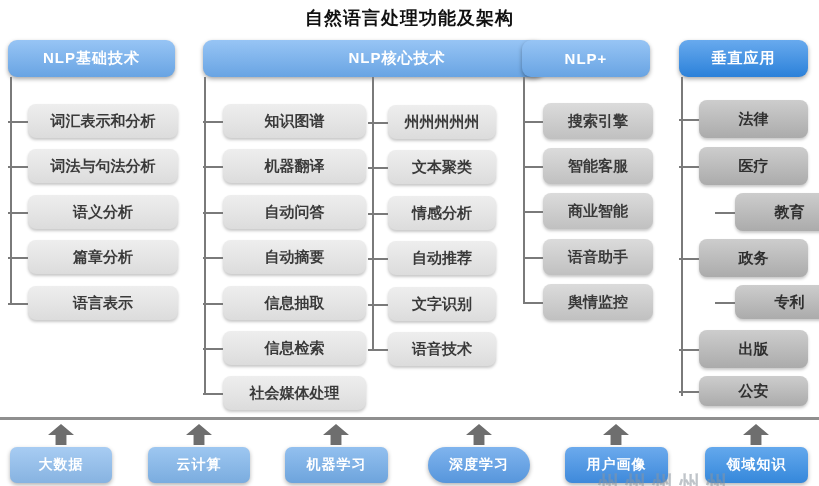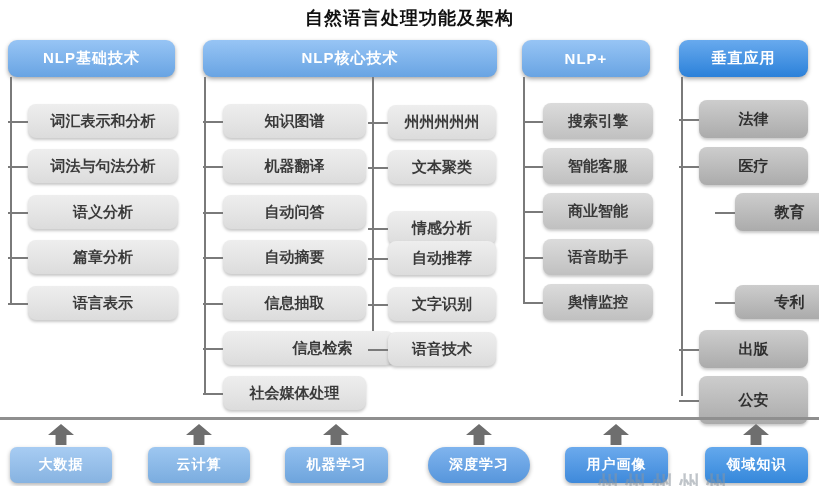--- a/index.html
+++ b/index.html
@@ -49,63 +49,64 @@
   }
 </style>
 </head>
 <body>
 
 <div class="canvas">
 
   <div class="title">自然语言处理功能及架构</div>
 
   <div class="hdr" style="left: 8px; top: 40px; width: 167px; height: 37px; background-color: rgb(111, 174, 241);">NLP基础技术</div>
-  <div class="hdr" style="left: 203px; top: 40px; width: 294px; height: 37px; background-color: rgb(111, 174, 241);">NLP核心技术</div>
+  <div class="hdr" style="left: 203px; top: 40px; width: 294px; height: 37px; background-color: rgb(111, 174, 241); padding-left: 47px;">NLP核心技术</div>
   <div class="hdr" style="left: 522px; top: 40px; width: 128px; height: 37px; background-color: rgb(111, 174, 241);">NLP+</div>
   <div class="hdr" style="left: 679px; top: 40px; width: 129px; height: 37px; background-color: rgb(46, 137, 231);">垂直应用</div>
 
   <div class="vline" style="left:10px;top:77px;height:227px;"></div>
   <div class="vline" style="left:204px;top:77px;height:317px;"></div>
   <div class="vline" style="left:372px;top:77px;height:273px;"></div>
   <div class="vline" style="left:523px;top:77px;height:226px;"></div>
   <div class="vline" style="left:681px;top:77px;height:319px;"></div>
 
   <div class="item g1" style="left:28px;top:104px;width:150px;height:34px;">词汇表示和分析</div>
   <div class="item g1" style="left:28px;top:149px;width:150px;height:34px;">词法与句法分析</div>
   <div class="item g1" style="left:28px;top:195px;width:150px;height:34px;">语义分析</div>
   <div class="item g1" style="left:28px;top:240px;width:150px;height:34px;">篇章分析</div>
   <div class="item g1" style="left:28px;top:286px;width:150px;height:34px;">语言表示</div>
 
   <div class="item g1" style="left:223px;top:104px;width:143px;height:34px;">知识图谱</div>
   <div class="item g1" style="left:223px;top:149px;width:143px;height:34px;">机器翻译</div>
   <div class="item g1" style="left:223px;top:195px;width:143px;height:34px;">自动问答</div>
   <div class="item g1" style="left:223px;top:240px;width:143px;height:34px;">自动摘要</div>
   <div class="item g1" style="left:223px;top:286px;width:143px;height:34px;">信息抽取</div>
-  <div class="item g1" style="left:223px;top:331px;width:143px;height:34px;padding-left:28px;">信息检索</div>
+  <div class="item g1" style="left:223px;top:331px;width:143px;height:34px;">信息检索</div>
   <div class="item g1" style="left:223px;top:376px;width:143px;height:34px;">社会媒体处理</div>
 
   <div class="item g1" style="left:388px;top:105px;width:108px;height:34px;">州州州州州</div>
   <div class="item g1" style="left:388px;top:150px;width:108px;height:34px;">文本聚类</div>
-  <div class="item g1" style="left:388px;top:196px;width:108px;height:34px;margin-top:15px;">情感分析</div>
+  <div class="item g1" style="left:388px;top:196px;width:108px;height:34px;">情感分析</div>
   <div class="item g1" style="left:388px;top:241px;width:108px;height:34px;">自动推荐</div>
   <div class="item g1" style="left:388px;top:287px;width:108px;height:34px;">文字识别</div>
   <div class="item g1" style="left:388px;top:332px;width:108px;height:34px;">语音技术</div>
 
   <div class="item g2" style="left:543px;top:103px;width:110px;height:36px;">搜索引擎</div>
   <div class="item g2" style="left:543px;top:148px;width:110px;height:36px;">智能客服</div>
   <div class="item g2" style="left:543px;top:193px;width:110px;height:36px;">商业智能</div>
   <div class="item g2" style="left:543px;top:239px;width:110px;height:36px;">语音助手</div>
   <div class="item g2" style="left:543px;top:284px;width:110px;height:36px;">舆情监控</div>
 
   <div class="item g3" style="left:699px;top:100px;width:109px;height:38px;">法律</div>
   <div class="item g3" style="left:699px;top:147px;width:109px;height:38px;text-align:center;">医疗</div>
   <div class="item g3" style="left:699px;top:193px;width:109px;height:38px;margin-left:36px;">教育</div>
+  <div class="item g3" style="left:699px;top:239px;width:109px;height:38px;">政务</div>
   <div class="item g3" style="left:699px;top:285px;width:109px;height:34px;margin-left:36px;">专利</div>
   <div class="item g3" style="left:699px;top:330px;width:109px;height:38px;">出版</div>
-  <div class="item g3" style="left:699px;top:376px;width:109px;height:48px;">公安</div>
+  <div class="item g3" style="left:699px;top:376px;width:109px;height:30px;">公安</div>
 
   <div class="divider"></div>
 
   <div class="arrow" style="left:48px;"></div>
   <div class="arrow" style="left:186px;"></div>
   <div class="arrow" style="left:323px;"></div>
   <div class="arrow" style="left:466px;"></div>
   <div class="arrow" style="left:603px;"></div>
   <div class="arrow" style="left:743px;"></div>
 

